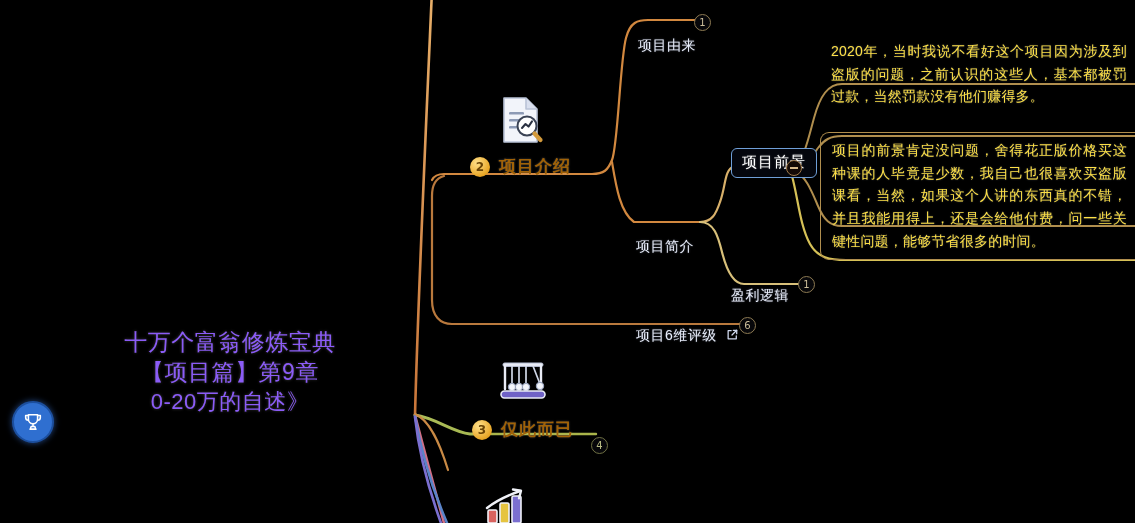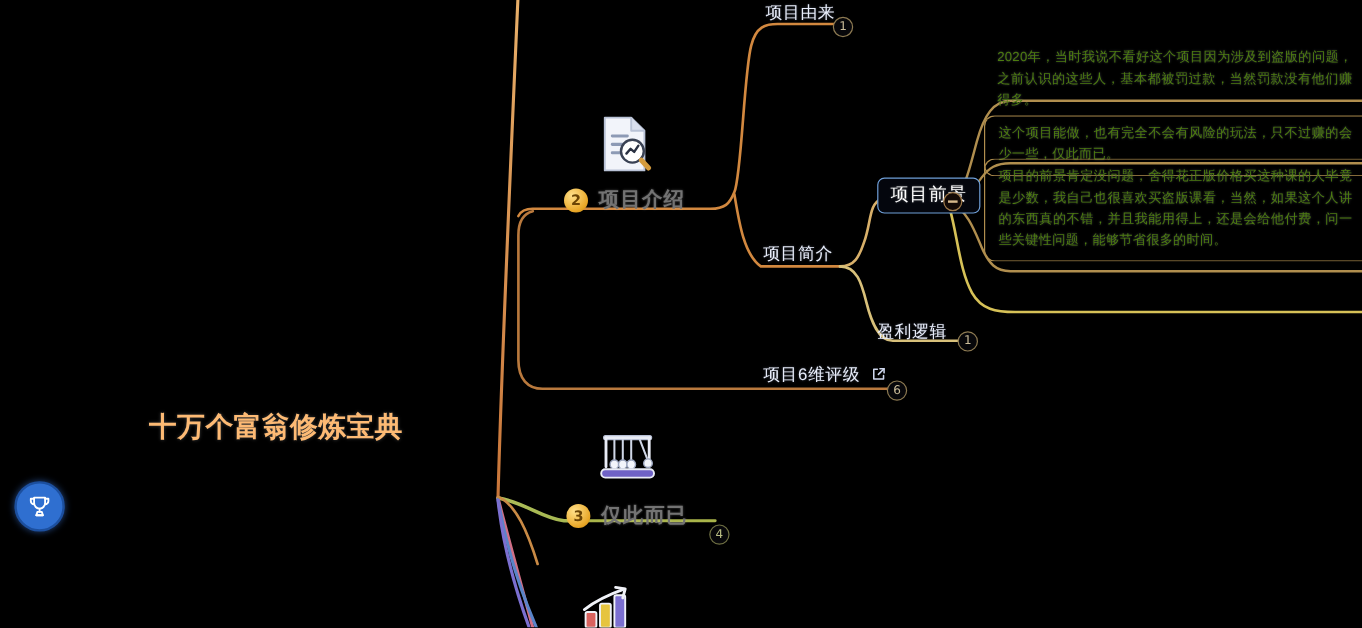--- a/index.html
+++ b/index.html
@@ -8,23 +8,23 @@
     width:1135px; height:523px;
     font-family:"Liberation Sans","DejaVu Sans",sans-serif;
     overflow:hidden; position:relative;
   }
   #stage { position:absolute; inset:0; width:1135px; height:523px; background:#000; }
 
   svg.edges { position:absolute; left:0; top:0; width:1135px; height:523px; pointer-events:none; }
 
   
   .title-block{
-    position:absolute; left:70px; top:341px; width:320px;
-    text-align:center; color:#fdba74; line-height:1.30;
-    font-weight:bold; font-size:23px; letter-spacing:.5px;
+    position:absolute; left:70px; top:328px; width:320px;
+    text-align:center; color:#8b5cf6; line-height:1.30;
+    font-weight:normal; font-size:23px; letter-spacing:.5px;
     text-shadow:0 0 3px rgba(255,255,255,.25);
   }
   .title-block div{ white-space:nowrap; }
   .title-block .l3,.title-block .l4{ font-size:22px; }
 
   .trophy{
     position:absolute; left:12px; top:401px; width:42px; height:42px;
     border-radius:50%; background:#2f6fd0;
     border:2px solid #1c4f9e;
     display:flex; align-items:center; justify-content:center;
@@ -35,36 +35,36 @@
   .mnode{ position:absolute; display:flex; flex-direction:column; align-items:center; }
   .mnode .ico{ width:54px; height:56px; display:flex; align-items:center; justify-content:center; }
   .mnode .row{ display:flex; align-items:center; gap:9px; margin-top:7px; }
   .mnode .badge{
     width:20px;height:20px;border-radius:50%;
     background:radial-gradient(circle at 35% 30%,#ffe08a,#e8a626 70%,#b8790e);
     color:#6a4405; font-size:12px; font-weight:bold;
     display:flex;align-items:center;justify-content:center;
     font-family:"DejaVu Sans",sans-serif;
   }
-  .mnode .lbl{ color:#737373; font-size:17px; font-weight:bold; letter-spacing:1px;
+  .mnode .lbl{ color:#a16207; font-size:17px; font-weight:bold; letter-spacing:1px;
                text-shadow:0 0 2px rgba(255,255,255,.3); white-space:nowrap; }
 
   #node-intro{ left:470px; top:92px; }
   #node-flow{  left:472px; top:355px; }
   #node-chart{ left:478px; top:480px; }
 
   
   .sublbl{
     position:absolute; color:#e9eefb; font-size:14px; white-space:nowrap;
-    letter-spacing:.5px; text-shadow:0 0 2px rgba(200,215,255,.35);
+    letter-spacing:.5px; text-shadow:0 0 2px rgba(200,215,255,.35);margin-top:35px;
   }
   #lbl-origin{ left:638px; top:2px; }
   #lbl-brief { left:636px; top:203px;font-family:Liberation Serif, serif; }
-  #lbl-profit{ left:731px; top:268px; }
-  #lbl-rating{ left:636px; top:304px; display:flex; align-items:center; gap:9px; }
+  #lbl-profit{ left:731px; top:252px; }
+  #lbl-rating{ left:636px; top:292px; display:flex; align-items:center; gap:9px; }
 
   
   .cnt{
     position:absolute; width:17px; height:17px; border-radius:50%;
     background:#07070a; border:1.4px solid #8d7a52;
     color:#cbbd9a; font-size:10px; font-family:"DejaVu Sans",sans-serif;
     display:flex; align-items:center; justify-content:center;
   }
   #cnt-origin{ left:694px; top:14px; }
   #cnt-flow  { left:591px; top:437px; border-color:#6f7043; color:#b9bd84; }
@@ -81,21 +81,21 @@
   #collapse-btn{
     position:absolute; left:786px; top:160px; width:16px; height:16px;
     border-radius:50%; background:#140a06; border:1.5px solid #a07a4a;
     display:flex; align-items:center; justify-content:center;
   }
   #collapse-btn i{ display:block; width:8px; height:1.6px; background:#d8b98a; }
 
   
   .note{
     position:absolute; left:820px; width:315px;
-    color:#4d7c0f; font-size:11px; line-height:1.62;
+    color:#fde047; font-size:14px; line-height:1.62;
     padding:6px 8px 7px 11px; letter-spacing:.2px;
     text-shadow:0 0 2px rgba(210,222,245,.30);
     text-align:justify;
   }
   .note.b{
     border:1.6px solid #b08e4e; border-right:none;
     border-radius:9px 0 0 9px;
   }
   #note1{ top:34px; border:none; }
   #note2{ top:96px; }
@@ -151,20 +151,22 @@
       <path d="M7 5H4v2a3 3 0 0 0 3 3"></path>
       <path d="M17 5h3v2a3 3 0 0 1-3 3"></path>
       <path d="M12 14v3"></path>
         <path d="M9 20h6"></path>
         <path d="M10 17h4l1 3H9l1-3z"></path>
     </svg>
   </div>
 
   <div class="title-block">
     <div class="l1">十万个富翁修炼宝典</div>
+    <div class="l2">【项目篇】第9章</div>
+    <div class="l4">0-20万的自述》</div>
   </div>
 
   <div class="mnode" id="node-intro">
     <div class="ico">
       <svg width="46" height="50" viewBox="0 0 46 50">
         <path d="M6 3h22l11 11v33H6z" fill="#f2f4fa" stroke="#b9c2d6" stroke-width="1.6" stroke-linejoin="round"></path>
         <path d="M28 3v11h11" fill="#d9dfee" stroke="#b9c2d6" stroke-width="1.6" stroke-linejoin="round"></path>
         <rect x="11" y="17" width="15" height="2.6" rx="1.2" fill="#8d9ab5"></rect>
         <rect x="11" y="24" width="15" height="2.6" rx="1.2" fill="#8d9ab5"></rect>
         <rect x="11" y="31" width="11" height="2.6" rx="1.2" fill="#8d9ab5"></rect>
@@ -232,16 +234,15 @@
   <div class="cnt" id="cnt-profit">1</div>
   <div class="cnt" id="cnt-rating">6</div>
   <div class="cnt" id="cnt-flow">4</div>
 
   <div id="sel-node">项目前景</div>
   <div id="collapse-btn">
       <i></i>
     </div>
 
   <div class="note" id="note1">2020年，当时我说不看好这个项目因为涉及到盗版的问题，之前认识的这些人，基本都被罚过款，当然罚款没有他们赚得多。</div>
-  <div class="note b" id="note2">这个项目能做，也有完全不会有风险的玩法，只不过赚的会少一些，仅此而已。</div>
   <div class="note b" id="note3">项目的前景肯定没问题，舍得花正版价格买这种课的人毕竟是少数，我自己也很喜欢买盗版课看，当然，如果这个人讲的东西真的不错，并且我能用得上，还是会给他付费，问一些关键性问题，能够节省很多的时间。</div>
 
 </div>
 
 </body></html>

